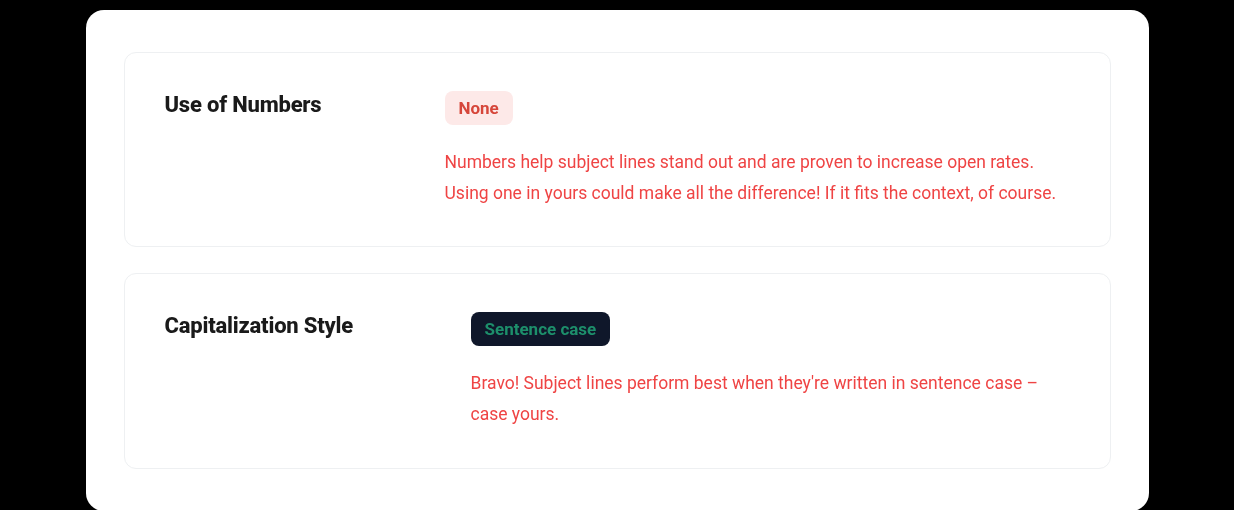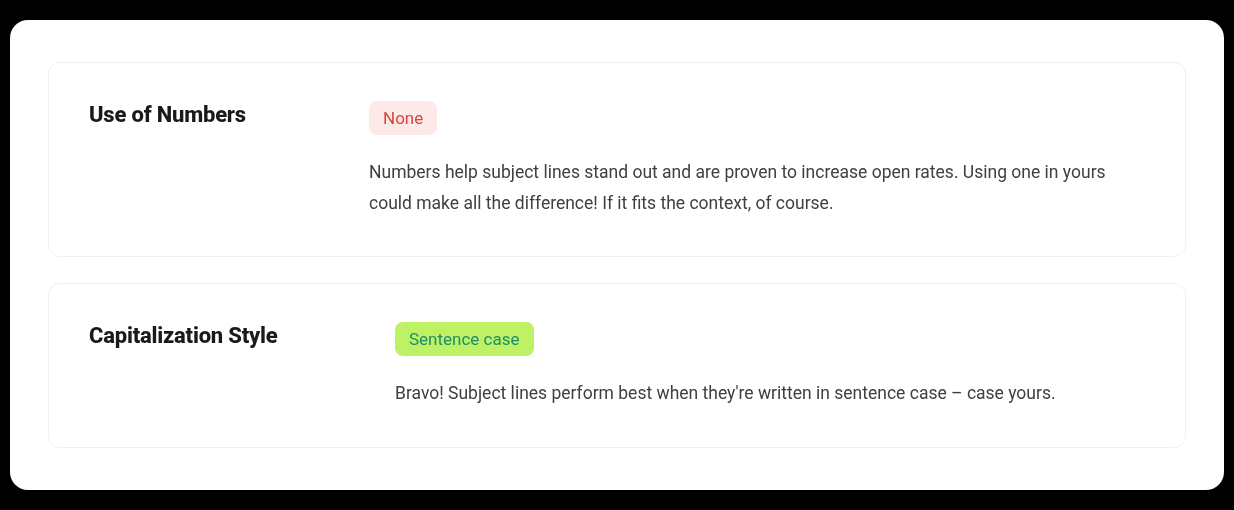--- a/index.html
+++ b/index.html
@@ -10,21 +10,21 @@
     body {
       font-family: -apple-system, BlinkMacSystemFont, "Segoe UI", Roboto, Helvetica, Arial, sans-serif;
       background: #000;
       display: flex;
       align-items: center;
       justify-content: center;
       min-height: 510px;
       padding: 10px;
     }
     .container {
-      width: 1214px;
+      width: 1063px;
       background: #ffffff;
       border-radius: 18px;
       padding: 42px 38px;
       box-shadow: 0 8px 24px rgba(0,0,0,0.25);
     }
     .card {
       border: 1px solid #eef0f2;
       border-radius: 12px;
       padding: 38px 40px;
       display: flex;
@@ -45,36 +45,36 @@
       line-height: 1.3;
     }
     .card-body {
       flex: 1;
     }
     .badge {
       display: inline-block;
       padding: 7px 14px;
       border-radius: 8px;
       font-size: 17px;
-      font-weight: 400;
+      font-weight: 700;
       margin-bottom: 22px;
     }
     .badge-red {
       background: #fde9e8;
       color: #d6463a;
     }
     .badge-green {
-      background: #bef264;
+      background: #0f172a;
       color: #1d8f6b;
       text-align: right;
     }
     .card-desc {
       font-size: 17.5px;
       line-height: 1.75;
-      color: #404040;
+      color: #ef4444;
       max-width: 740px;
     }
   </style>
 </head>
 <body>
 
 <div class="container">
 
   <div class="card">
     <div class="card-title-col">

